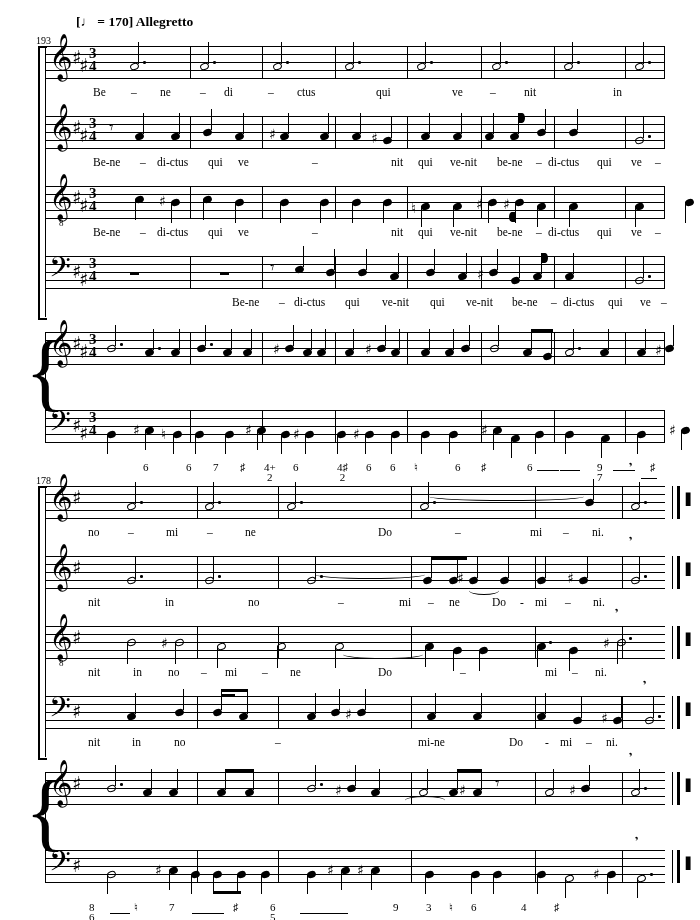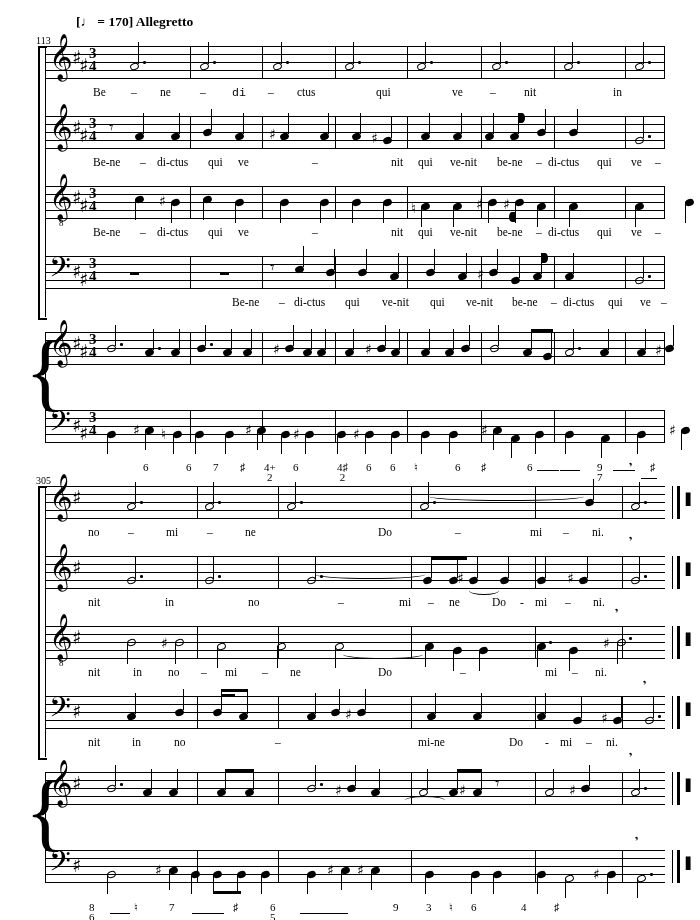--- a/index.html
+++ b/index.html
@@ -216,21 +216,21 @@
   }
 </style>
 </head>
 <body>
 
 <div class="page">
 
   <div class="tempo" style="left:76px; top:14px;">[♩ = 170] Allegretto</div>
 
   <div class="sys" id="sys1" style="top:40px;">
-    <div class="measure-num" style="left:36px; top:-5px;">113</div>
+    <div class="measure-num" style="left:36px; top:-5px;">193</div>
 
     <div class="sq-brack" style="left:38px; top:6px; width:7px; height:270px;"></div>
     <div class="syslines" style="left:45px; top:6px; height:271px;"></div>
 
     <div class="stave" style="top:6px;">
       <div class="ln"></div>
         <div class="ln"></div>
         <div class="ln"></div>
         <div class="ln"></div>
         <div class="ln"></div>
@@ -281,21 +281,21 @@
       <div class="barline" style="left:436px;"></div>
       <div class="barline" style="left:509px;"></div>
       <div class="barline" style="left:580px;"></div>
       <div class="barline" style="left:619px;"></div>
     </div>
     <div id="lyr-s1-sop">
         <div class="lyric" style="left: 93px; top: 46px;">Be</div>
         <div class="lyric" style="left: 131px; top: 46px;">–</div>
         <div class="lyric" style="left: 160px; top: 46px;">ne</div>
         <div class="lyric" style="left: 200px; top: 46px;">–</div>
-        <div class="lyric" style="left: 232px; top: 46px; font-family: Liberation Mono, monospace;">di</div>
+        <div class="lyric" style="left: 224px; top: 46px;">di</div>
         <div class="lyric" style="left: 268px; top: 46px;">–</div>
         <div class="lyric" style="left: 297px; top: 46px;">ctus</div>
         <div class="lyric" style="left: 376px; top: 46px;">qui</div>
         <div class="lyric" style="left: 452px; top: 46px;">ve</div>
         <div class="lyric" style="left: 490px; top: 46px;">–</div>
         <div class="lyric" style="left: 524px; top: 46px;">nit</div>
         <div class="lyric" style="left: 613px; top: 46px;">in</div>
       </div>
 
     <div class="stave" style="top:76px;">
@@ -727,21 +727,21 @@
         </div>
       </div>
 
     <div class="underline-ext" style="left:537px; top:430px; width:22px;"></div>
     <div class="underline-ext" style="left:560px; top:430px; width:20px;"></div>
     <div class="underline-ext" style="left:613px; top:430px; width:22px;"></div>
     <div class="underline-ext" style="left:641px; top:438px; width:16px;"></div>
   </div>
 
   <div class="sys" id="sys2" style="top:480px;">
-    <div class="measure-num" style="left:36px; top:-5px;">305</div>
+    <div class="measure-num" style="left:36px; top:-5px;">178</div>
 
     <div class="sq-brack" style="left:38px; top:6px; width:7px; height:270px;"></div>
     <div class="syslines" style="left:45px; top:6px; height:271px;"></div>
 
     <div class="stave" style="top:6px;">
       <div class="ln"></div>
         <div class="ln"></div>
         <div class="ln"></div>
         <div class="ln"></div>
         <div class="ln"></div>

